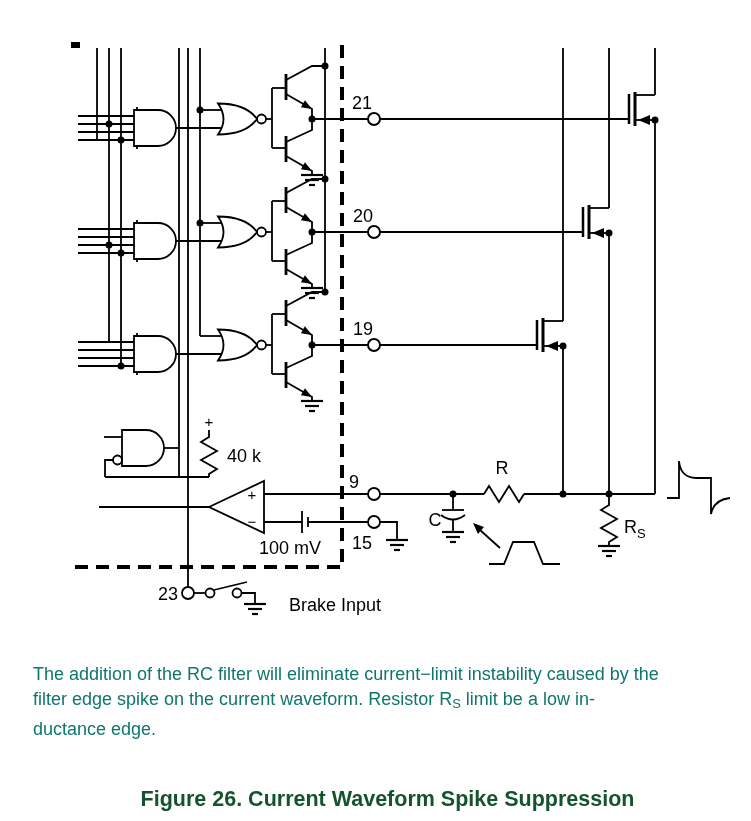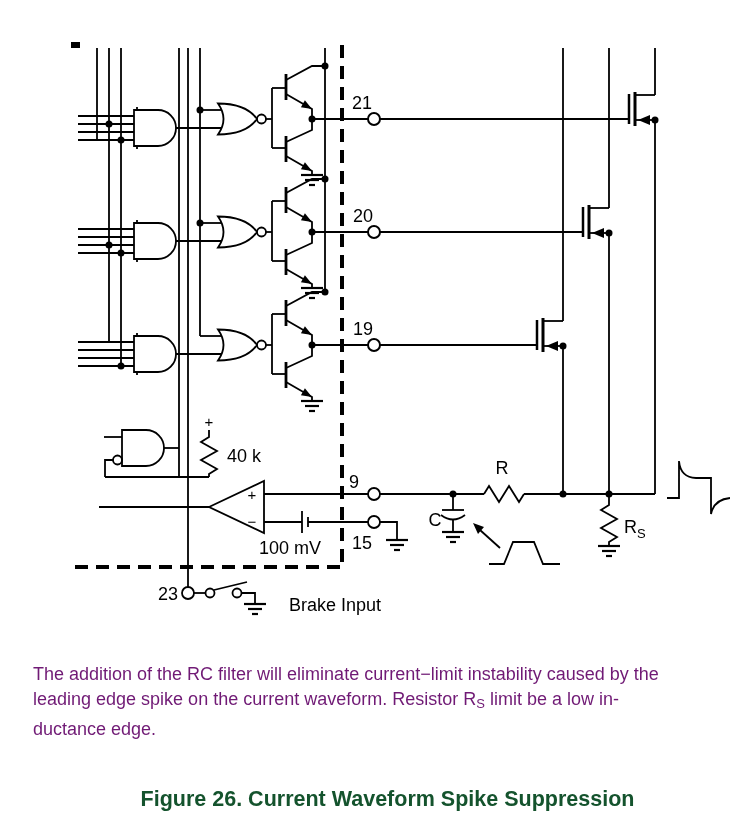--- a/index.html
+++ b/index.html
@@ -5,21 +5,21 @@
   html,body{margin:0;padding:0;background:#fff;}
   body{width:751px;height:821px;font-family:"Liberation Sans",sans-serif;color:#000;}
   .stage{position:relative;width:751px;height:821px;background:#fff;overflow:hidden;margin-left:12px;}
   svg{position:absolute;left:0;top:0;}
   svg text{font-family:"Liberation Sans",sans-serif;fill:#000;}
   .t18{font-size:18px;}
   .t15{font-size:15px;}
   .t13{font-size:13px;}
   .w  path, .w line, .w circle{stroke:#000;stroke-width:1.8;fill:none;}
   .w polygon{fill:#000;stroke:none;}
-  .caption{position:absolute;left:21px;top:662px;width:716px;font-size:18px;line-height:25.3px;color:#701a75;}
+  .caption{position:absolute;left:21px;top:662px;width:716px;font-size:18px;line-height:25.3px;color:#0f766e;}
   .sub{font-size:13px;vertical-align:-3px;}
   .figtitle{position:absolute;left:0;top:787px;width:751px;text-align:center;font-weight:bold;font-size:21.5px;color:#14532d;}
 </style>
 </head>
 <body>
 
 <div class="stage">
 
 <svg width="751" height="640" viewBox="0 0 751 640">
   <defs>
@@ -218,19 +218,19 @@
   <text x="278" y="554" class="t18" text-anchor="middle">100 mV</text>
   <text x="490" y="474" class="t18" text-anchor="middle">R</text>
   <text x="423" y="526" class="t18" text-anchor="middle">C</text>
   <text x="612" y="533" class="t18">R</text>
   <text x="625" y="538" class="t13">S</text>
   <text x="277" y="611" class="t18">Brake Input</text>
 </svg>
 
 <div class="caption">
   <div>The addition of the RC filter will eliminate current−limit instability caused by the</div>
-  <div><span>leading edge spike on the current waveform. Resistor R</span><span class="sub">S</span><span> limit be a low in-</span></div>
+  <div><span>filter edge spike on the current waveform. Resistor R</span><span class="sub">S</span><span> limit be a low in-</span></div>
   <div>ductance edge.</div>
 </div>
 
 <div class="figtitle">Figure 26. Current Waveform Spike Suppression</div>
 
 </div>
 
 </body></html>

